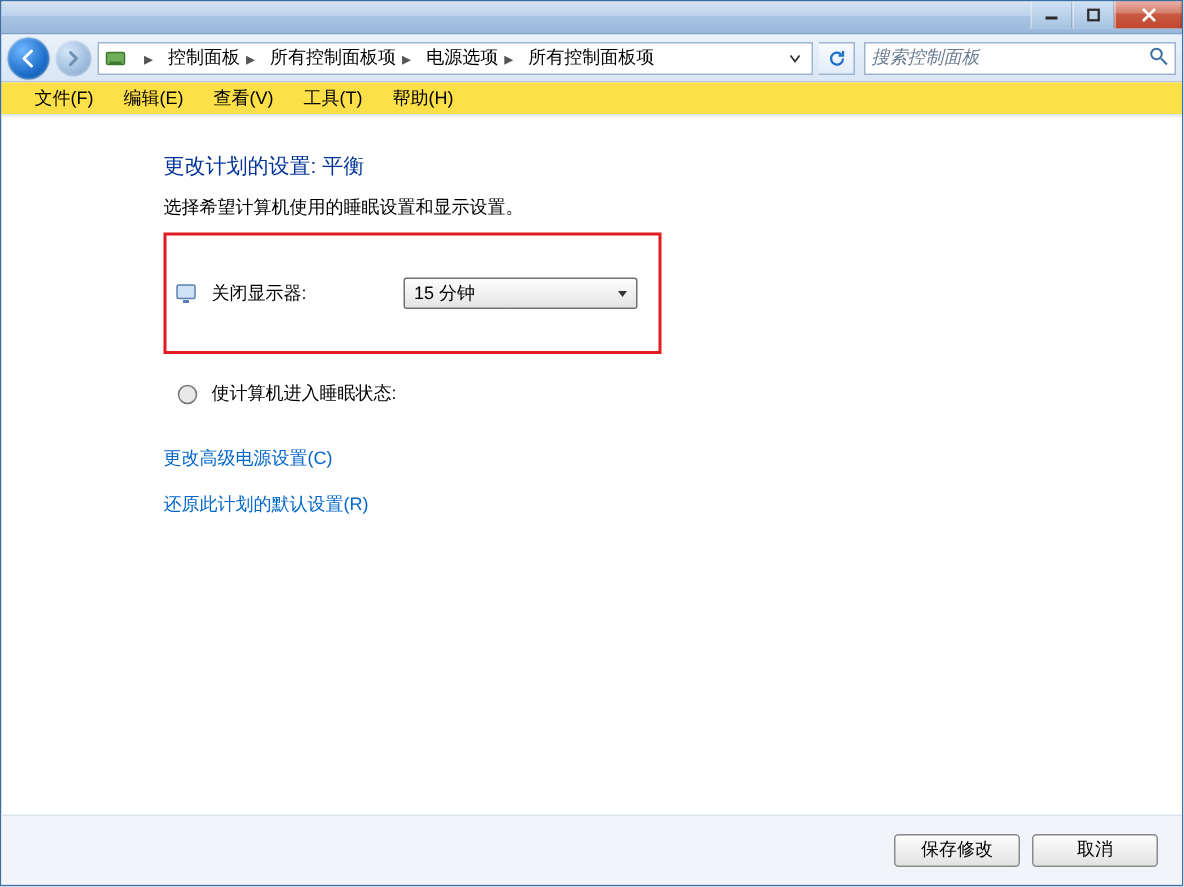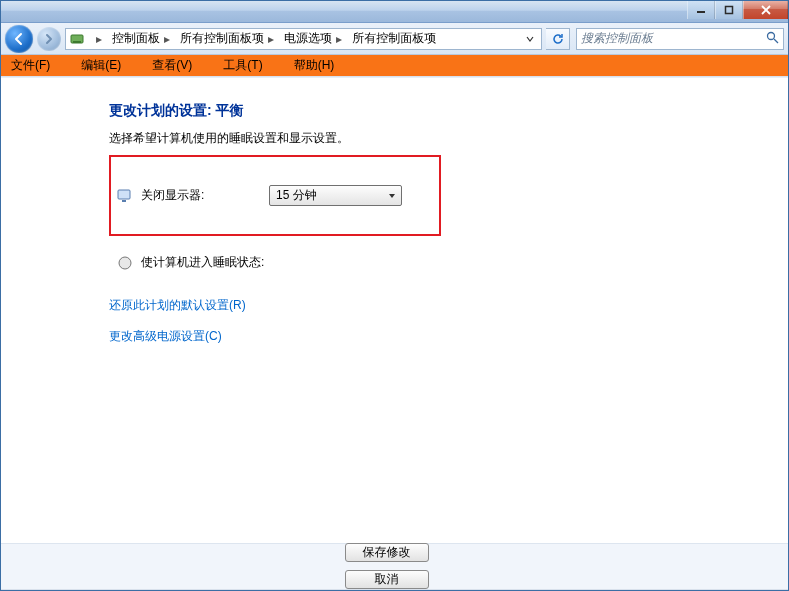--- a/index.html
+++ b/index.html
@@ -111,25 +111,25 @@
     margin-left:2px;
   }
   .searchbox .placeholder {
     flex:1;
     color:#6b7d91; font-style:italic;
   }
   .searchbox .sicon { color:#3a6aa0; }
   
   .menubar {
     height: 22px;
-    background:#f97316;
+    background:#fde047;
     border-bottom:1px solid #d9e1ec;
     display:flex; align-items:center;
-    padding: 0 0;
-    gap: 11px;
+    padding: 0 12px;
+    gap: 0;
   }
   .menuitem {
     padding: 2px 10px;
     color:#000;
     cursor:default;
   }
   
   .content {
     flex:1;
     background:#fff;
@@ -138,21 +138,21 @@
     border-top:1px solid #e9eef5;
     border-bottom:1px solid #d9e1ec;
   }
   .inner {
     margin-left: 108px;
     width: 600px;
   }
   h1.title {
     margin:0 0 10px 0;
     font-size: 14px;
-    font-weight: bold;
+    font-weight: normal;
     color:#003399;
   }
   .desc {
     color:#000;
     margin-bottom: 8px;
   }
   .highlight {
     border: 2px solid #e11b22;
     padding: 28px 6px;
     margin-bottom: 18px;
@@ -168,21 +168,21 @@
   .opticon {
     width:16px;height:16px;
     margin-right:8px;
     display:inline-flex; align-items:center; justify-content:center;
   }
   .optlabel {
     width: 128px;
     color:#000;
   }
   .combo {
-    width: 133px; height:21px;
+    width: 156px; height:21px;
     border:1px solid #707070;
     background:linear-gradient(to bottom,#fdfdfd,#e4e4e4);
     display:flex; align-items:center;
     padding: 0 2px 0 6px;
     border-radius:2px;
   }
   .combo .val { flex:1; color:#000; }
   .combo .dd {
     width:15px;height:15px;
     display:flex;align-items:center;justify-content:center;
@@ -196,21 +196,20 @@
     cursor:pointer;
   }
   
   .footer {
     height:46px;
     background:#f1f5fb;
     display:flex; align-items:center; justify-content:flex-end;
     padding-right: 16px;
     gap:8px;
     border-top:1px solid #dde5ef;
-    flex-direction:column;
   }
   .btn {
     min-width:84px; height:22px;
     border:1px solid #8a8a8a;
     background:linear-gradient(to bottom,#fdfdfd,#e2e2e2);
     border-radius:3px;
     display:flex;align-items:center;justify-content:center;
     color:#000;
     cursor:default;
     font-size:12px;
@@ -337,22 +336,22 @@
         <span class="opticon">
           <svg width="16" height="16" viewBox="0 0 16 16">
               <circle cx="8" cy="8" r="6" fill="#e8e8e8" stroke="#777"></circle>
               <path d="M8 2a6 6 0 0 0 0 12 5 5 0 0 1 0-12z" fill="#888"></path>
             </svg>
         </span>
         <span class="optlabel">使计算机进入睡眠状态:</span>
       </div>
 
       <div class="linklist">
+        <a>更改高级电源设置(C)</a>
         <a>还原此计划的默认设置(R)</a>
-        <a>更改高级电源设置(C)</a>
       </div>
     </div>
 
     <div class="footer" style="position:absolute; left:0; right:0; bottom:0;">
       <div class="btn">保存修改</div>
       <div class="btn">取消</div>
     </div>
   </div>
 
 </div>

